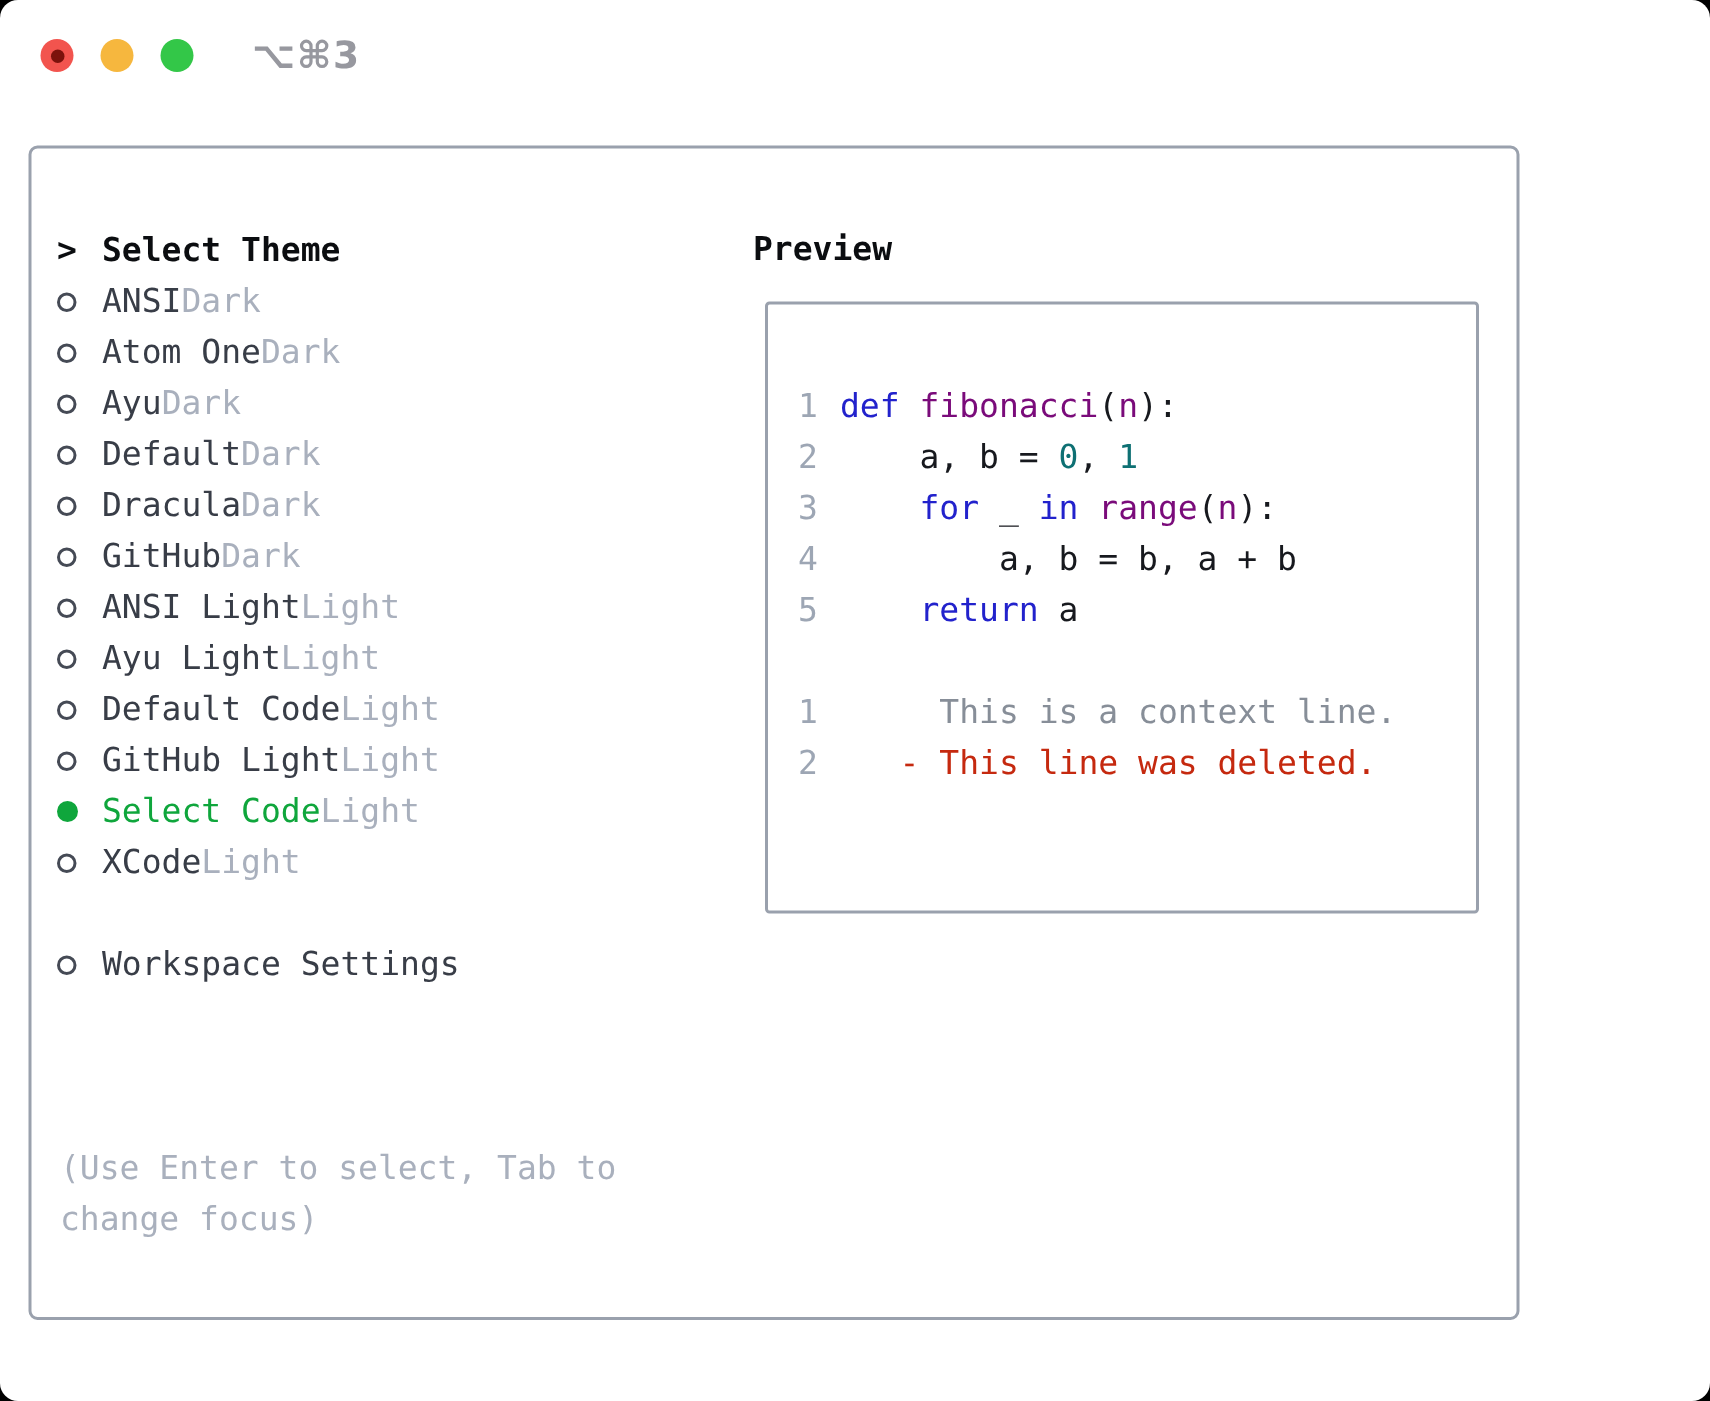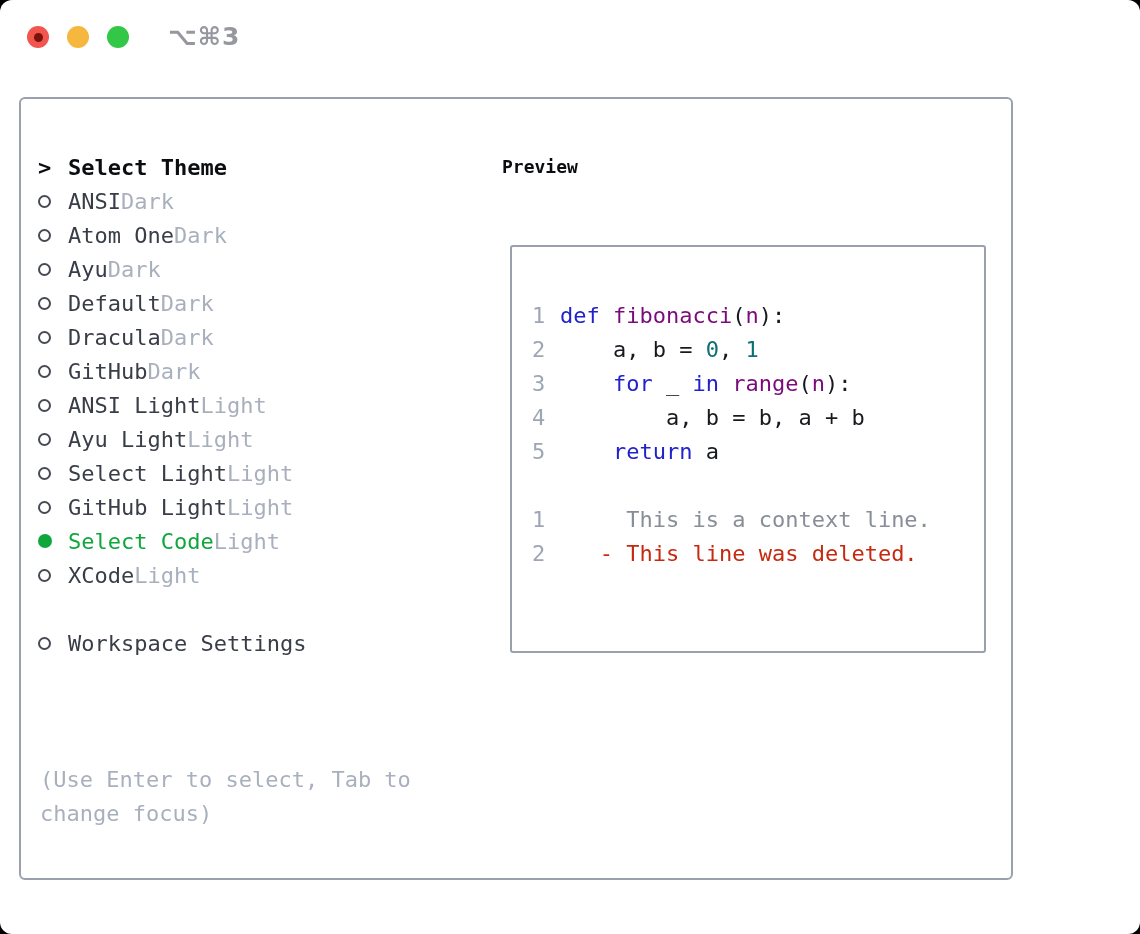--- a/index.html
+++ b/index.html
@@ -53,26 +53,26 @@
   .item-name.sel{color:var(--accent-green);}
   .item-variant{color:var(--muted-text);}
   .theme-list{position:absolute;left:17px;top:51px;}
   .apply-to{position:absolute;left:17px;top:527px;}
   .apply-heading{color:#111318;}
   .hint{position:absolute;left:19px;top:663px;color:var(--muted-text);}
   .hint .row{height:34px;}
   
   .preview-label{
     position:absolute;left:481px;top:51px;height:34px;line-height:34px;
-    font-size:18px;font-weight:700;color:#0b0d10;
+    font-size:22px;font-weight:700;color:#0b0d10;
   }
   .preview-box{
     position:absolute;left:489px;top:102px;width:476px;height:408px;
     border:2px solid var(--border-gray);border-radius:3px;background:#fff;
-    padding:52px 0 0 20px;overflow:hidden;margin-top:44px;
+    padding:52px 0 0 20px;overflow:hidden;
   }
   .code-line{height:34px;line-height:34px;font-size:22px;white-space:pre;color:var(--code-plain);}
   .ln{display:inline-block;width:13px;margin-right:15px;color:var(--line-number);}
   .tok-kw{color:var(--keyword-blue);}
   .tok-fn{color:var(--function-purple);}
   .tok-num{color:var(--literal-teal);}
   .tok-pl{color:var(--code-plain);}
   .tok-ctx{color:var(--context-gray);}
   .tok-del{color:var(--deleted-red);}
   .tok-add{color:var(--added-green);}
@@ -100,21 +100,21 @@
       </div>
 
     <div class="row"><span class="marker"><span class="radio"></span></span><span class="item-name">ANSI</span> <span class="item-variant">Dark</span></div>
         <div class="row"><span class="marker"><span class="radio"></span></span><span class="item-name">Atom One</span> <span class="item-variant">Dark</span></div>
         <div class="row"><span class="marker"><span class="radio"></span></span><span class="item-name">Ayu</span> <span class="item-variant">Dark</span></div>
         <div class="row"><span class="marker"><span class="radio"></span></span><span class="item-name">Default</span> <span class="item-variant">Dark</span></div>
         <div class="row"><span class="marker"><span class="radio"></span></span><span class="item-name">Dracula</span> <span class="item-variant">Dark</span></div>
         <div class="row"><span class="marker"><span class="radio"></span></span><span class="item-name">GitHub</span> <span class="item-variant">Dark</span></div>
         <div class="row"><span class="marker"><span class="radio"></span></span><span class="item-name">ANSI Light</span> <span class="item-variant">Light</span></div>
         <div class="row"><span class="marker"><span class="radio"></span></span><span class="item-name">Ayu Light</span> <span class="item-variant">Light</span></div>
-        <div class="row"><span class="marker"><span class="radio"></span></span><span class="item-name">Select Light</span> <span class="item-variant">Light</span></div>
+        <div class="row"><span class="marker"><span class="radio"></span></span><span class="item-name">Default Code</span> <span class="item-variant">Light</span></div>
         <div class="row"><span class="marker"><span class="radio"></span></span><span class="item-name">GitHub Light</span> <span class="item-variant">Light</span></div>
         <div class="row"><span class="marker"><span class="radio sel"></span></span><span class="item-name sel">Select Code</span> <span class="item-variant">Light</span></div>
         <div class="row"><span class="marker"><span class="radio"></span></span><span class="item-name">XCode</span> <span class="item-variant">Light</span></div>
       </div>
 
     <div class="apply-to" id="apply-to">
 
         <div class="row"><span class="marker"><span class="radio"></span></span><span class="item-name">Workspace Settings</span></div>
       </div>
 

